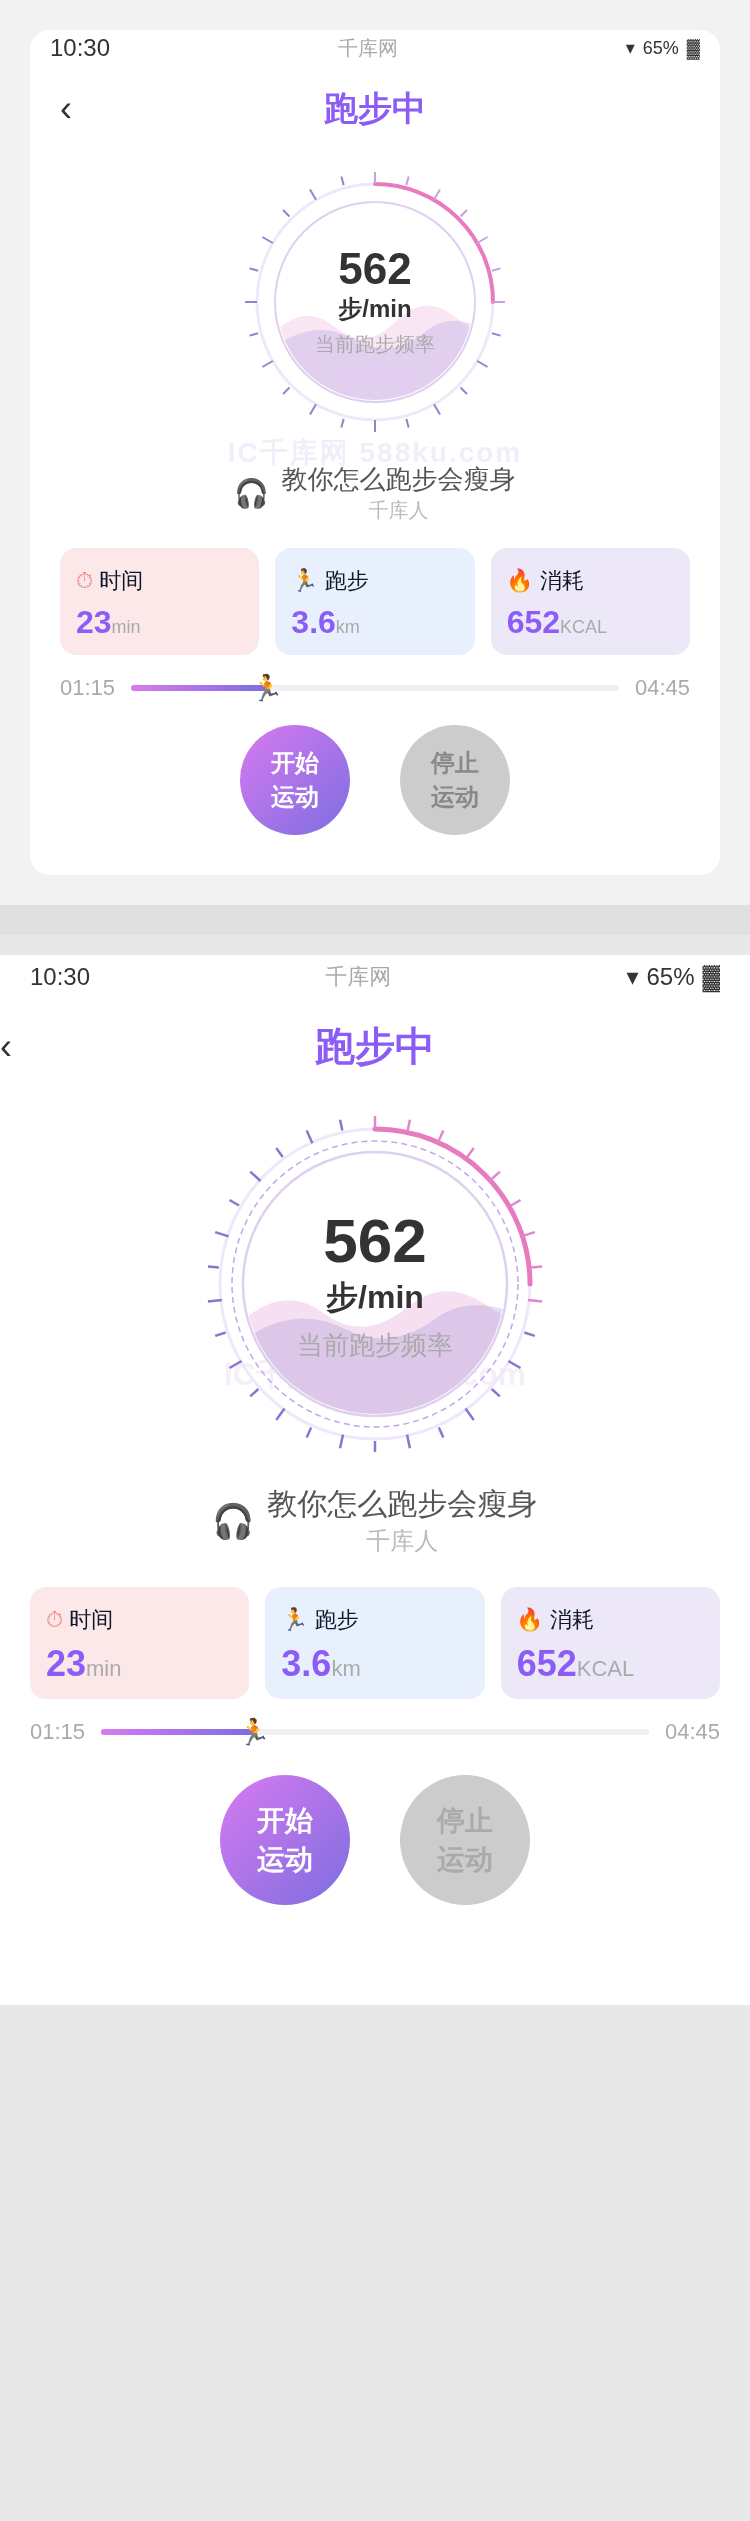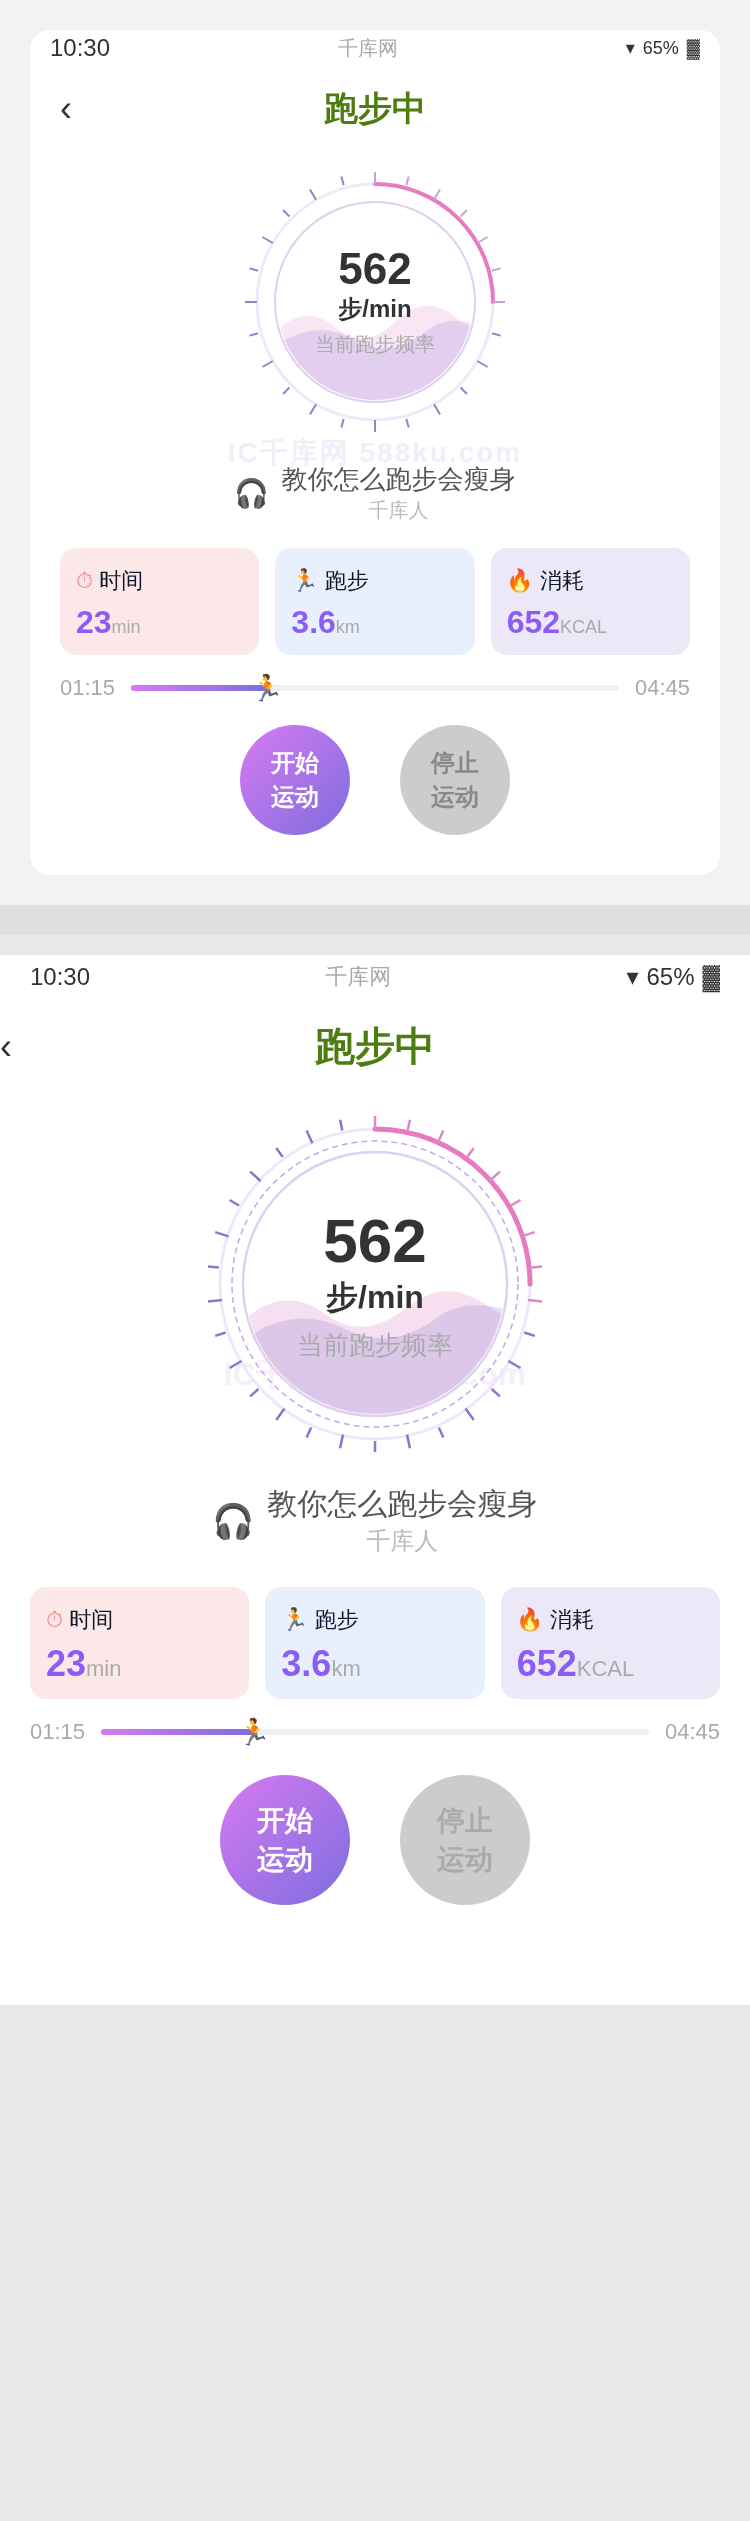--- a/index.html
+++ b/index.html
@@ -48,21 +48,21 @@
     .back-btn {
       position: absolute;
       left: 0;
       font-size: 36px;
       color: #333;
       cursor: pointer;
     }
     .page-title {
       font-size: 34px;
       font-weight: 600;
-      color: #4d7c0f;
+      color: #8b5cf6;
       text-align: right;
     }
 
     
     .speedometer-wrap {
       display: flex;
       justify-content: center;
       align-items: center;
       margin: 10px 0 20px;
     }

